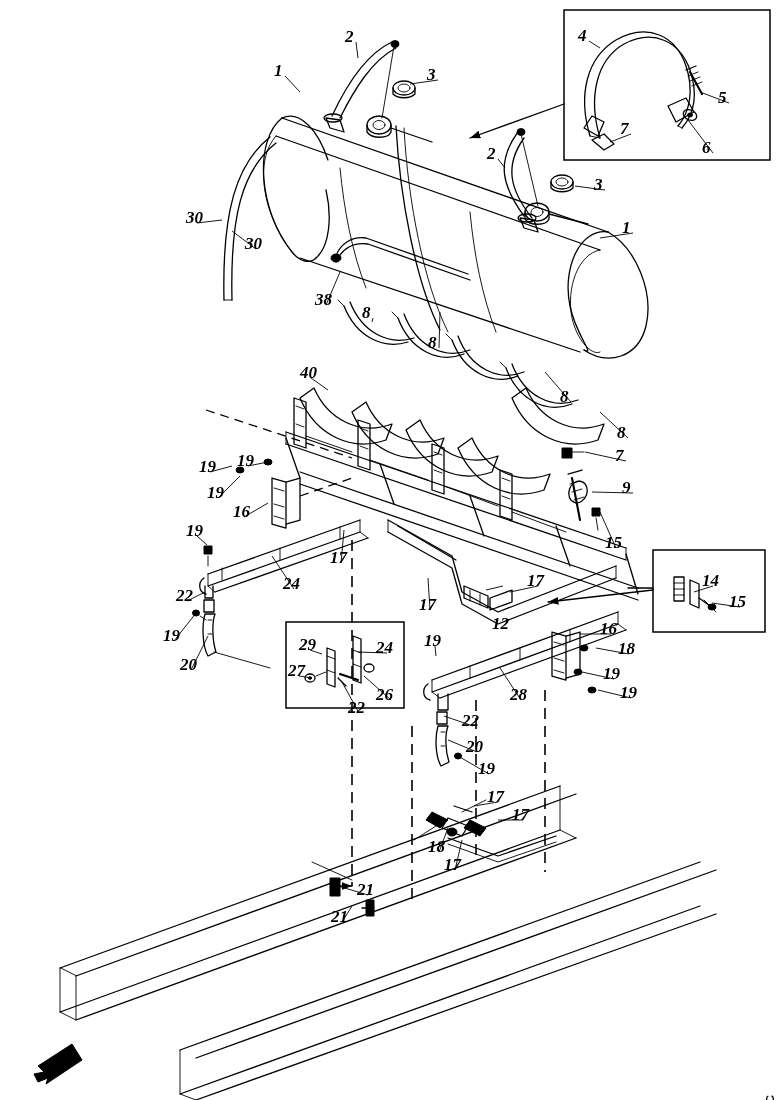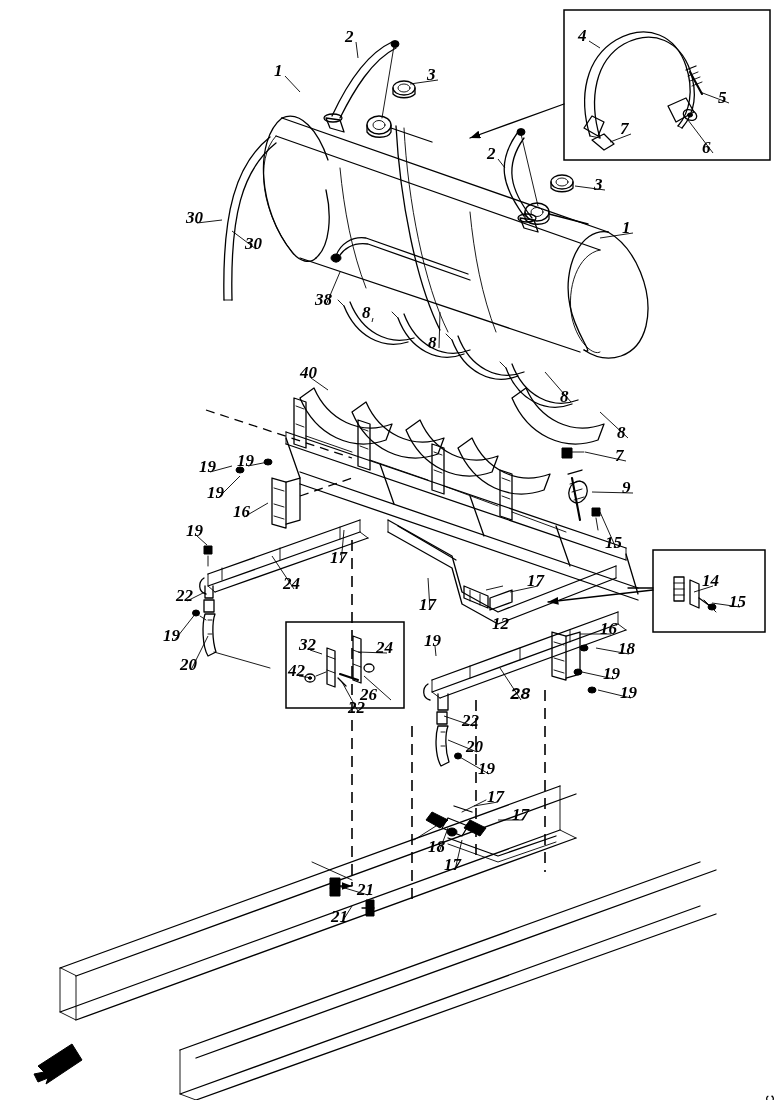--- a/index.html
+++ b/index.html
@@ -425,31 +425,31 @@
       <div class="cal" style="left: 283px; top: 575px;">24</div>
       <div class="cal" style="left: 330px; top: 549px;">17</div>
       <div class="cal" style="left: 176px; top: 587px;">22</div>
       <div class="cal" style="left: 163px; top: 627px;">19</div>
       <div class="cal" style="left: 180px; top: 656px;">20</div>
       <div class="cal" style="left: 492px; top: 572px; margin-top: 43px;">12</div>
       <div class="cal" style="left: 527px; top: 572px;">17</div>
       <div class="cal" style="left: 419px; top: 596px;">17</div>
       <div class="cal" style="left: 702px; top: 572px;">14</div>
       <div class="cal" style="left: 729px; top: 593px;">15</div>
-      <div class="cal" style="left: 299px; top: 636px;">32</div>
+      <div class="cal" style="left: 299px; top: 636px;">29</div>
       <div class="cal" style="left: 376px; top: 639px;">24</div>
-      <div class="cal" style="left: 288px; top: 662px;">42</div>
+      <div class="cal" style="left: 288px; top: 662px;">27</div>
       <div class="cal" style="left: 348px; top: 699px;">22</div>
-      <div class="cal" style="left: 360px; top: 686px;">26</div>
+      <div class="cal" style="left: 376px; top: 686px;">26</div>
       <div class="cal" style="left: 424px; top: 632px;">19</div>
       <div class="cal" style="left: 600px; top: 620px;">16</div>
       <div class="cal" style="left: 618px; top: 640px;">18</div>
       <div class="cal" style="left: 603px; top: 665px;">19</div>
       <div class="cal" style="left: 620px; top: 684px;">19</div>
-      <div class="cal" style="left: 510px; top: 686px; font-family: Liberation Mono, monospace;">28</div>
+      <div class="cal" style="left: 510px; top: 686px;">28</div>
       <div class="cal" style="left: 462px; top: 712px;">22</div>
       <div class="cal" style="left: 466px; top: 738px;">20</div>
       <div class="cal" style="left: 478px; top: 760px;">19</div>
       <div class="cal" style="left: 487px; top: 788px;">17</div>
       <div class="cal" style="left: 512px; top: 806px;">17</div>
       <div class="cal" style="left: 428px; top: 838px;">18</div>
       <div class="cal" style="left: 444px; top: 856px;">17</div>
       <div class="cal" style="left: 357px; top: 881px;">21</div>
       <div class="cal" style="left: 331px; top: 908px;">21</div>
     </div>

